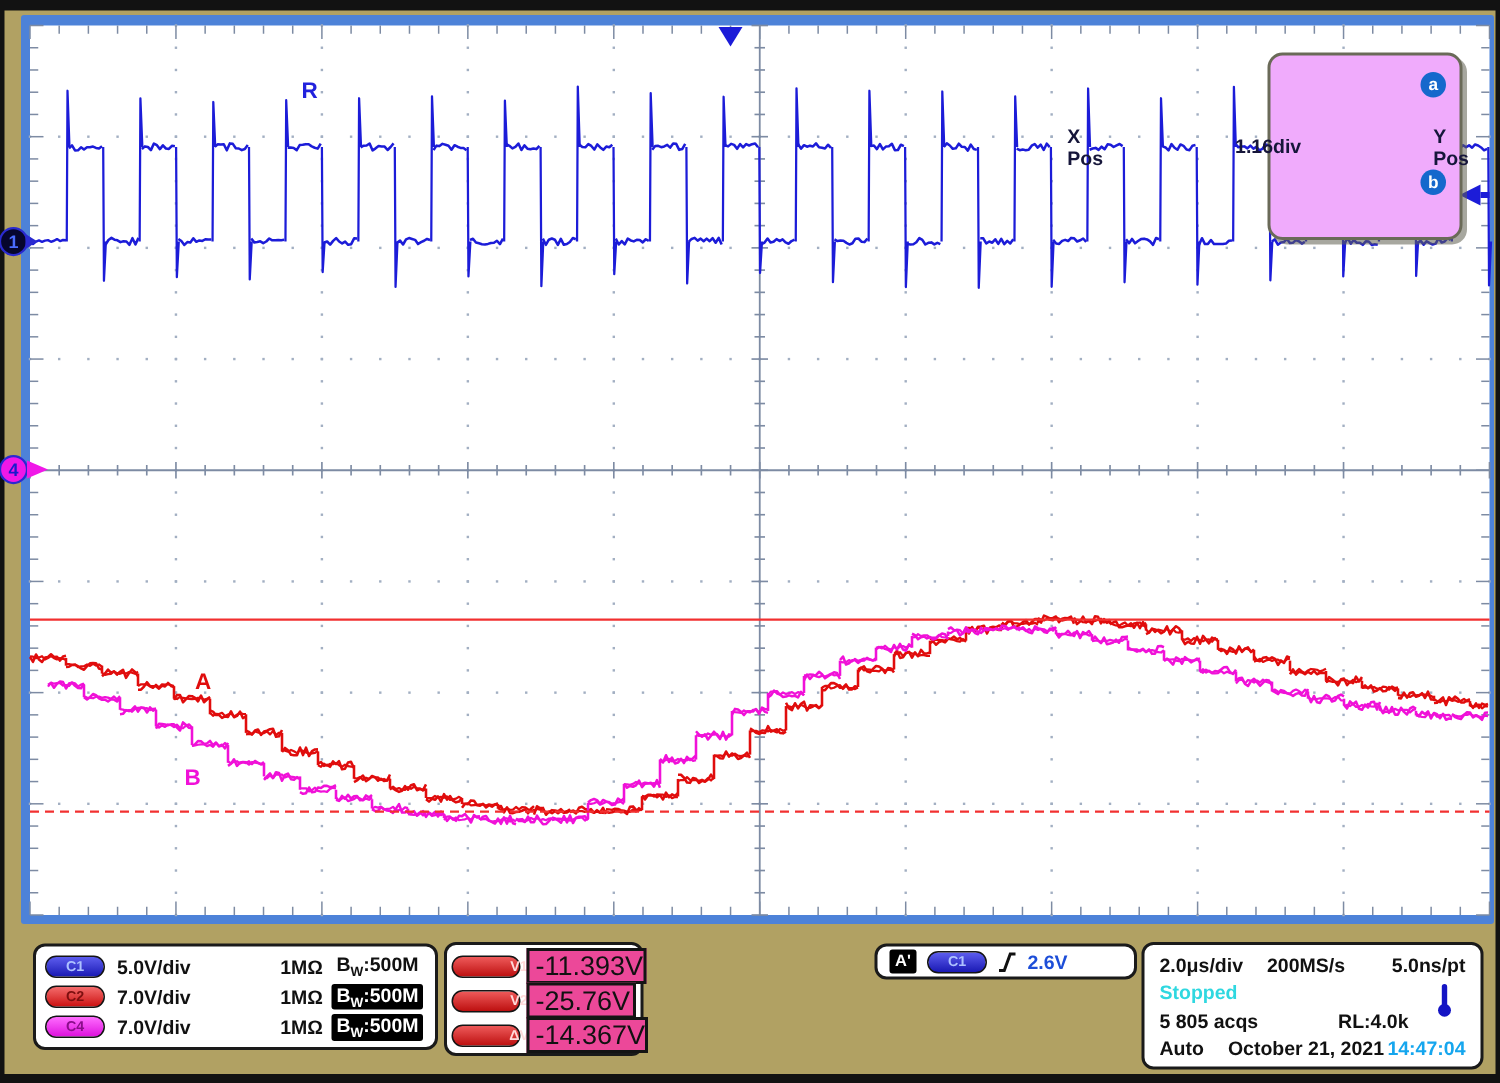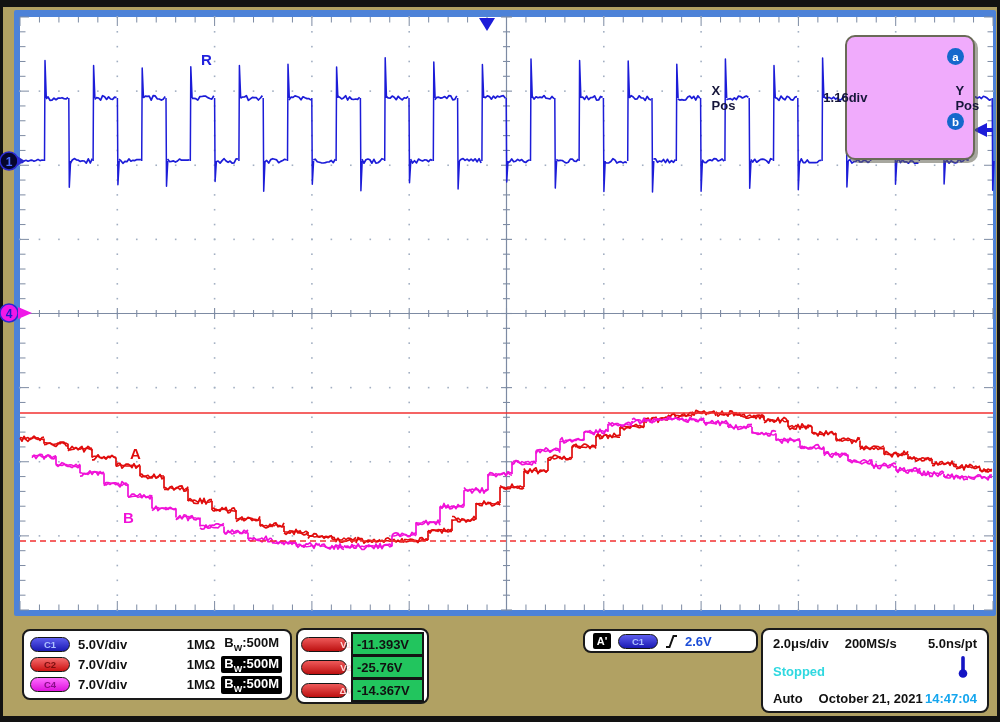--- a/index.html
+++ b/index.html
@@ -32,21 +32,21 @@
   .pill.meas{background:linear-gradient(180deg,#ee5a5a 0%,#bd1010 100%);color:#ffd9d9;width:42px;}
   .ch-scale{margin-left:8px;width:92px;}
   .ch-imp{width:42px;text-align:right;margin-left:auto;}
   .bw{margin-left:6px;padding:0 3px;border-radius:2px;white-space:nowrap;}
   .bw sub{font-size:9px;}
   .bw.dark{background:#000;color:#fff;}
   .meas-box{left:296px;top:628px;width:133px;height:76px;padding:2px 3px;border-radius:8px;}
   .meas-row{display:flex;align-items:stretch;height:24px;margin-top:-1px;}
   .meas-row:first-child{margin-top:0;}
   .meas-row .pill{align-self:center;margin-right:4px;padding-left:44px;}
-  .meas-val{flex:1;border:2px solid #141414;background:#22c55e;font-size:13px;font-weight:bold;
+  .meas-val{flex:1;border:2px solid #141414;background:#ec4899;font-size:18px;font-weight:normal;
             color:#111;display:flex;align-items:center;padding-left:4px;}
   .trig-box{left:583px;top:629px;width:175px;height:24px;display:flex;align-items:center;
             padding:0 8px;gap:7px;}
   .achip{width:18px;height:16px;background:#000;color:#fff;border-radius:2px;font-size:11px;
          font-weight:bold;display:flex;align-items:center;justify-content:center;}
   .trig-level{font-size:13px;font-weight:bold;color:#1d4ed8;}
   .horiz-box{left:761px;top:628px;width:228px;height:85px;padding:5px 10px 4px 10px;
              display:flex;flex-direction:column;justify-content:space-between;font-size:13px;
              font-weight:bold;color:#111;position:absolute;}
   .hline{display:flex;align-items:center;line-height:17px;}
@@ -1376,20 +1376,24 @@
   <div class="overlay rbox horiz-box">
     <div class="hline">
       <span>2.0μs/div</span>
       <span class="mid">200MS/s</span>
       <span class="right">5.0ns/pt</span>
     </div>
     <div class="hline">
       <span class="stopped">Stopped</span>
     </div>
     <div class="hline">
+      <span>5 805 acqs</span>
+      <span class="rl">RL:4.0k</span>
+    </div>
+    <div class="hline">
       <span>Auto</span>
       <span class="mid">October 21, 2021</span>
       <span class="right timestamp">14:47:04</span>
     </div>
     <svg class="thermo" width="12" height="24" viewBox="0 0 12 24">
       <rect x="4.2" y="1" width="3.6" height="15" rx="1.8" fill="#1414c4"></rect>
       <circle cx="6" cy="18.5" r="4.3" fill="#1414c4"></circle>
     </svg>
   </div>
 

